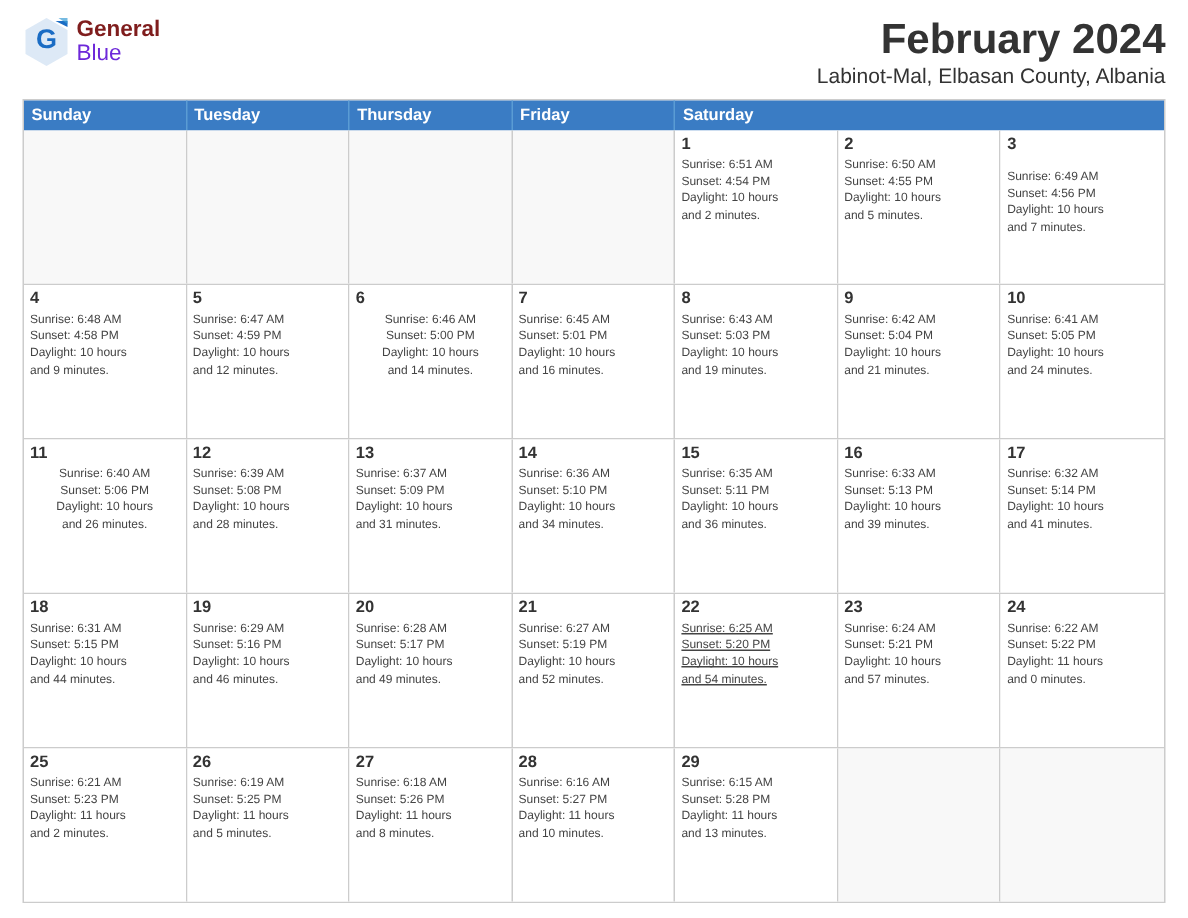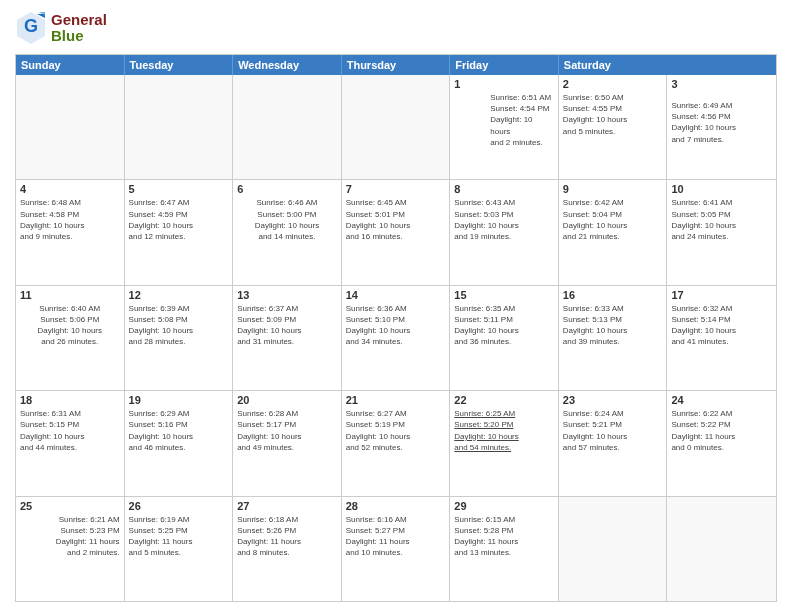--- a/index.html
+++ b/index.html
@@ -33,22 +33,22 @@
       flex-direction: column;
       line-height: 1.1;
     }
     .logo-general {
       font-size: 15px;
       font-weight: bold;
       color: #7f1d1d;
     }
     .logo-blue {
       font-size: 15px;
-      font-weight: bold;
-      color: #4d7c0f;
+      font-weight: normal;
+      color: #6d28d9;
     }
     .title-block {
       text-align: right;
     }
     .main-title {
       font-size: 28px;
       font-weight: bold;
       color: #333;
     }
     .sub-title {
@@ -121,40 +121,43 @@
         <polygon points="16,2 30,10 30,26 16,34 2,26 2,10" fill="#1a6cc4" opacity="0.15"></polygon>
         <text x="16" y="22" text-anchor="middle" font-size="18" fill="#1a6cc4" font-weight="bold">G</text>
         <polygon points="22,4 30,8 30,4" fill="#1a6cc4"></polygon>
         <polygon points="24,2 30,6 30,2" fill="#3a9cd4" opacity="0.7"></polygon>
       </svg>
       <div class="logo-text">
         <span class="logo-general">General</span>
         <span class="logo-blue">Blue</span>
       </div>
     </div>
+    <div class="title-block">
+      <div class="main-title">February 2024</div>
+      <div class="sub-title">Labinot-Mal, Elbasan County, Albania</div>
+    </div>
   </div>
 
   <div class="cal-outer">
     <div class="cal-header">
       <div class="cal-header-cell">Sunday</div>
       <div class="cal-header-cell">Tuesday</div>
-      <div class="cal-header-cell">Wednesday</div>
       <div class="cal-header-cell">Thursday</div>
       <div class="cal-header-cell">Friday</div>
       <div class="cal-header-cell">Saturday</div>
     </div>
     <div class="cal-body" id="cal-body">
     <div class="cal-row">
           <div class="cal-cell empty"></div>
           <div class="cal-cell empty"></div>
           <div class="cal-cell empty"></div>
           <div class="cal-cell empty"></div>
           <div class="cal-cell">
             <span class="day-num">1</span>
-            <div class="cell-text" style="white-space: pre-line; margin-left: 36px;">Sunrise: 6:51 AM
+            <div class="cell-text" style="white-space: pre-line;">Sunrise: 6:51 AM
 Sunset: 4:54 PM
 Daylight: 10 hours
 and 2 minutes.</div>
           </div>
           <div class="cal-cell">
             <span class="day-num">2</span>
             <div class="cell-text" style="white-space: pre-line;">Sunrise: 6:50 AM
 Sunset: 4:55 PM
 Daylight: 10 hours
 and 5 minutes.</div>
@@ -316,21 +319,21 @@
             <span class="day-num">24</span>
             <div class="cell-text" style="white-space: pre-line;">Sunrise: 6:22 AM
 Sunset: 5:22 PM
 Daylight: 11 hours
 and 0 minutes.</div>
           </div>
         </div>
         <div class="cal-row">
           <div class="cal-cell">
             <span class="day-num">25</span>
-            <div class="cell-text" style="white-space: pre-line; text-align: right;">Sunrise: 6:21 AM
+            <div class="cell-text" style="white-space: pre-line;">Sunrise: 6:21 AM
 Sunset: 5:23 PM
 Daylight: 11 hours
 and 2 minutes.</div>
           </div>
           <div class="cal-cell">
             <span class="day-num">26</span>
             <div class="cell-text" style="white-space: pre-line;">Sunrise: 6:19 AM
 Sunset: 5:25 PM
 Daylight: 11 hours
 and 5 minutes.</div>

